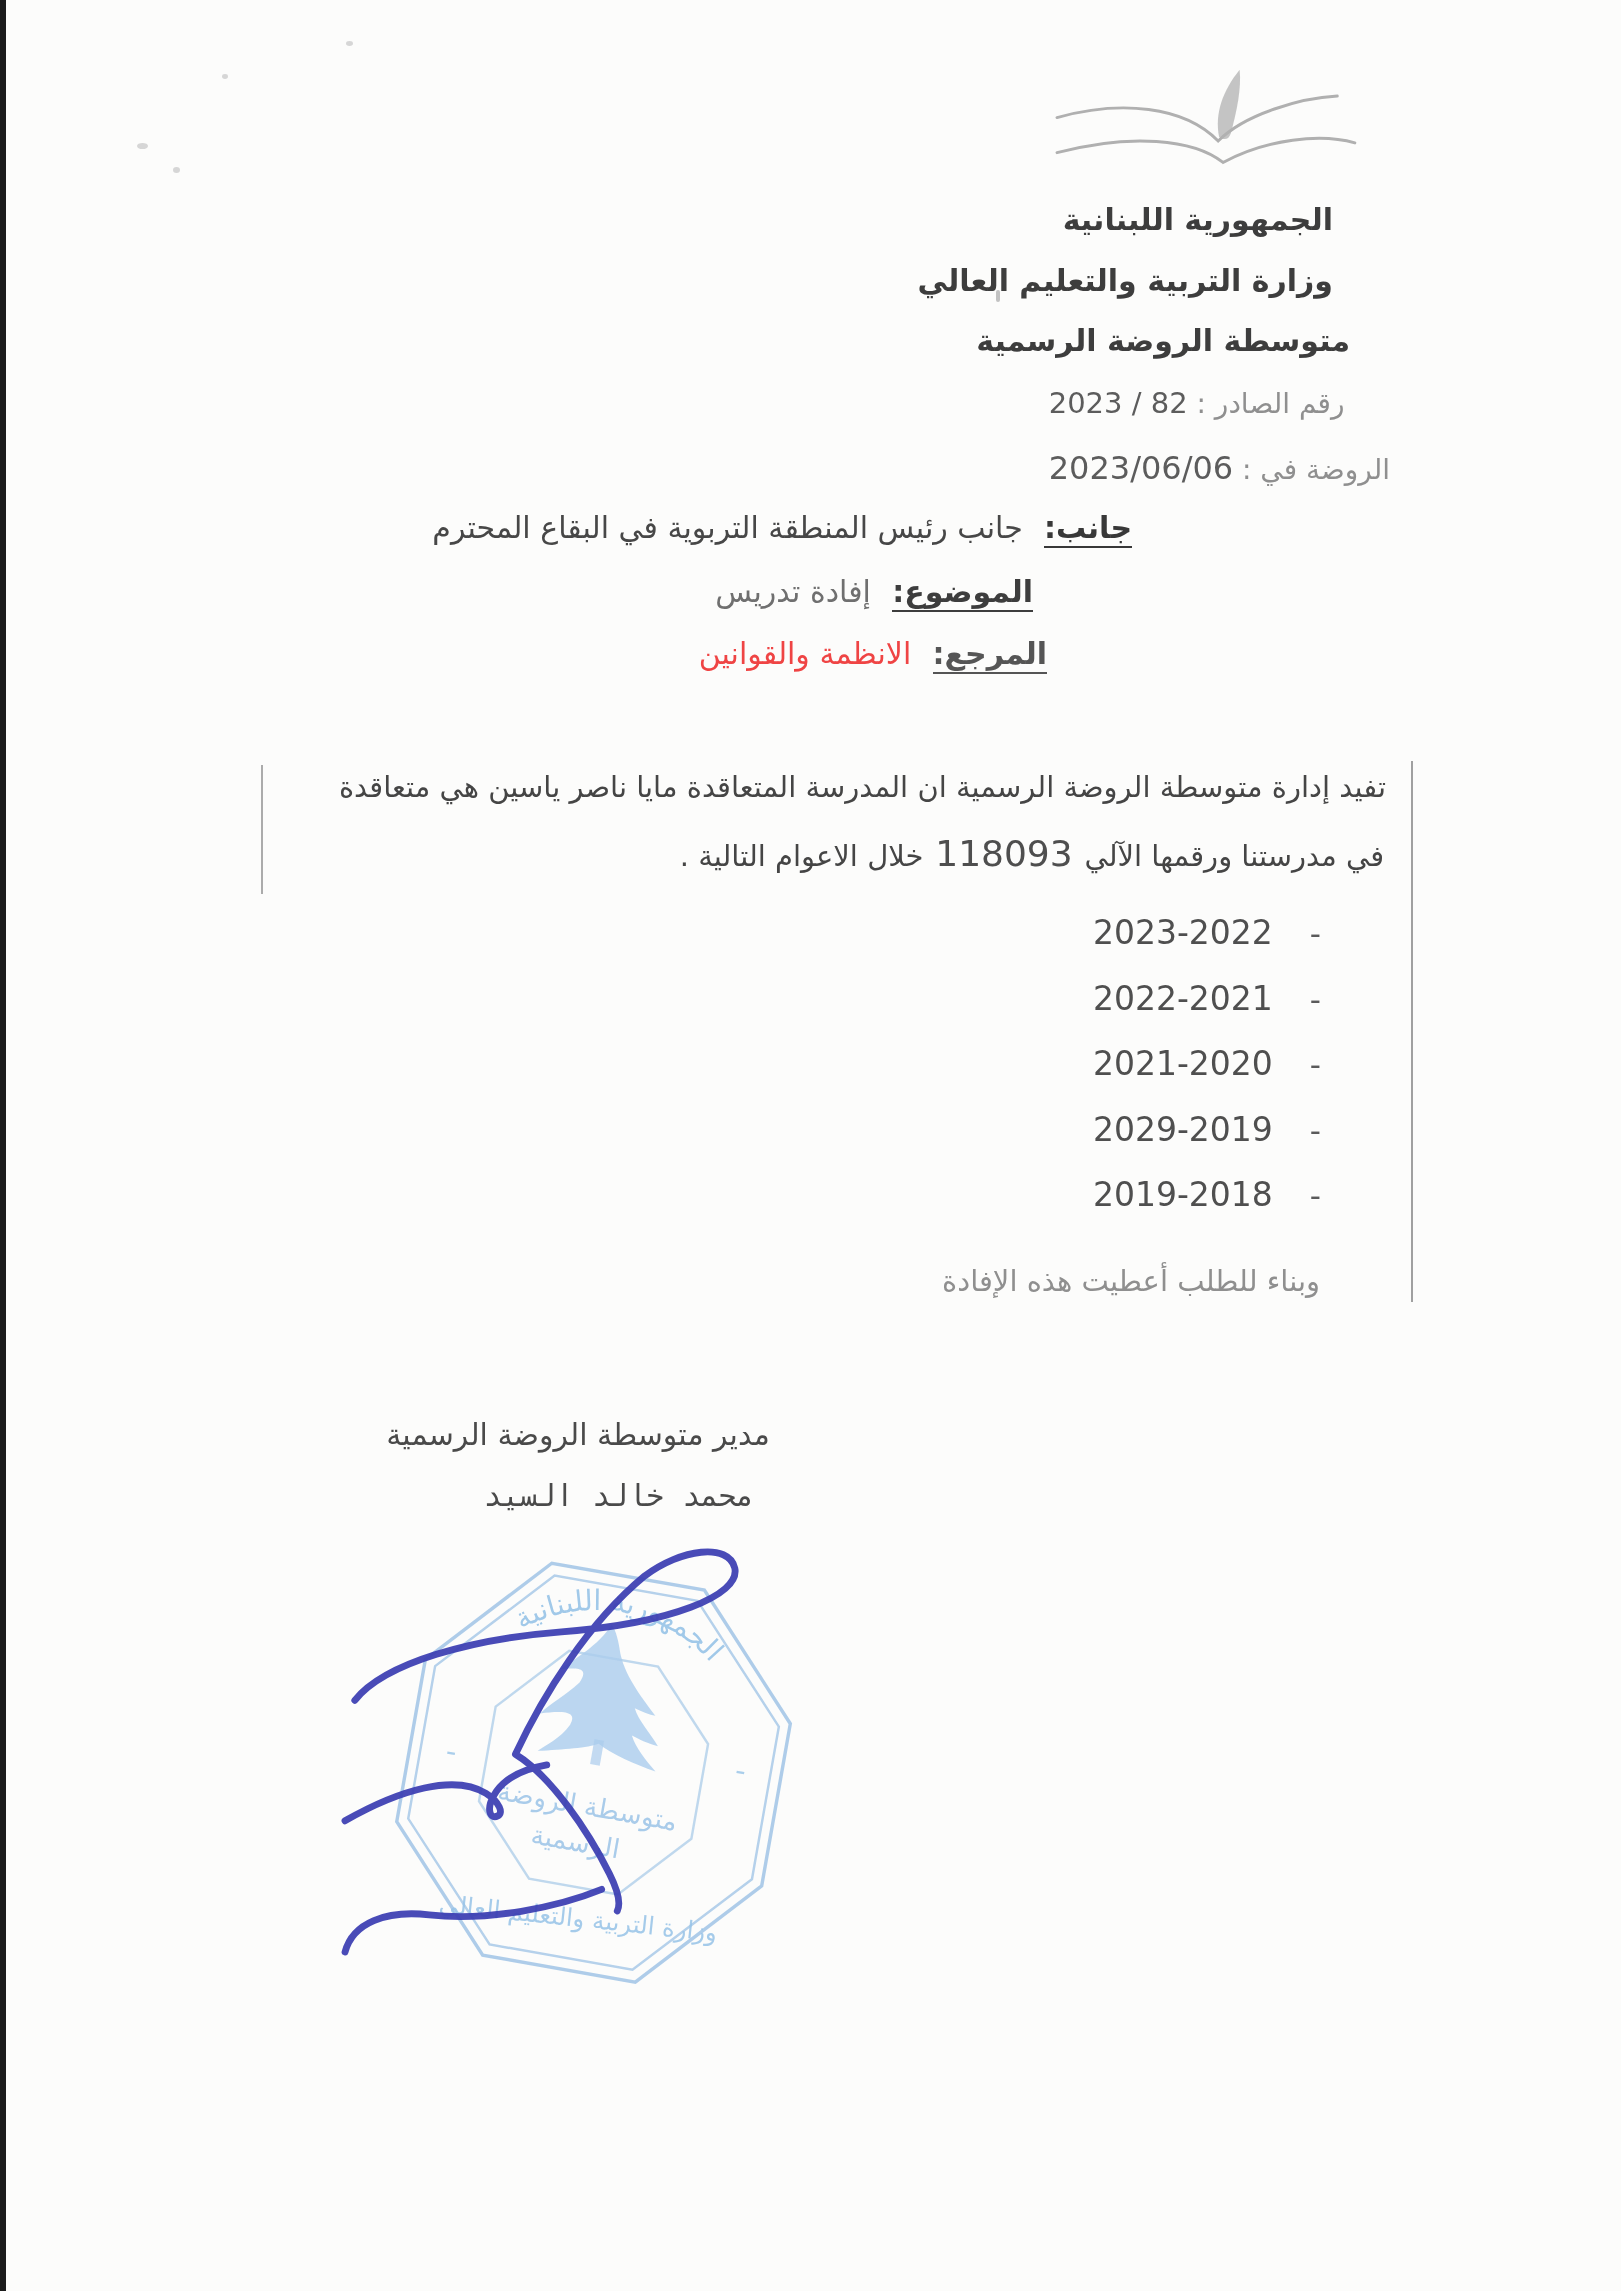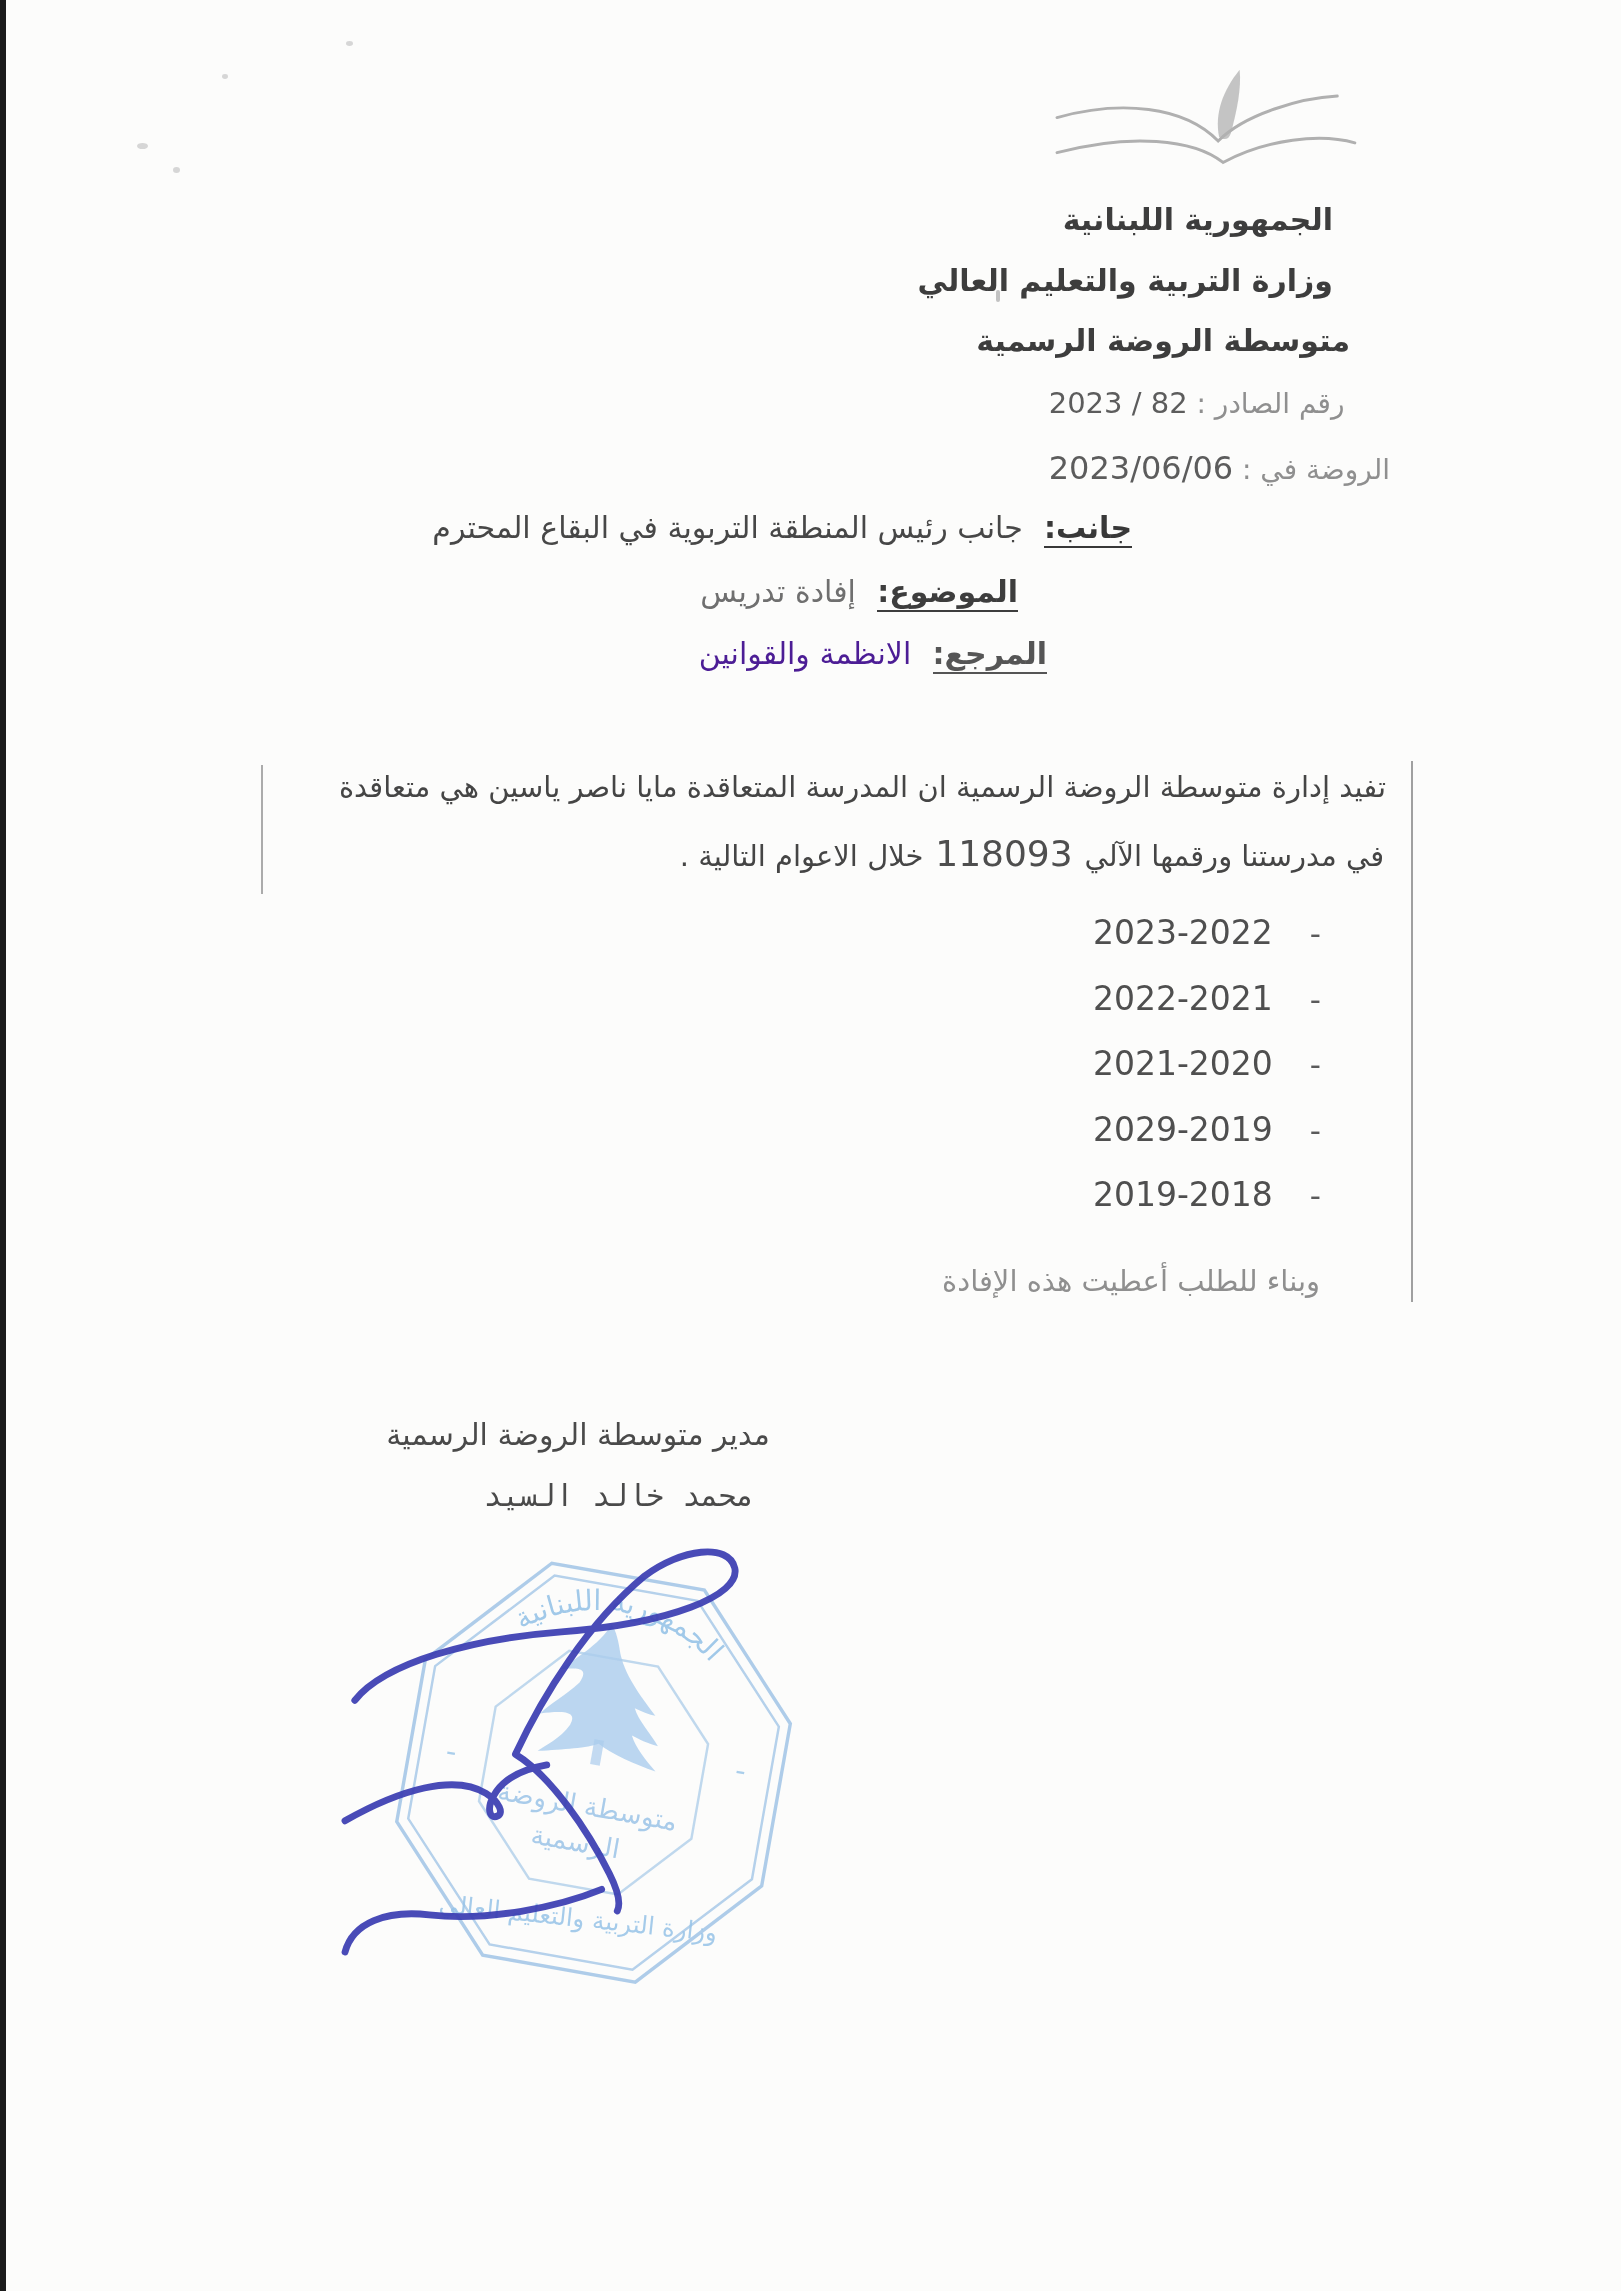--- a/index.html
+++ b/index.html
@@ -26,26 +26,26 @@
   #issue-line{top:386px;left:1035px;}
   #date-line{top:449px;left:1035px;}
   .meta-value{color:#5c5c5c;margin-left:13.7px;text-align:center;}
   #issue-value{font-size:29px;}
   #date-value{font-size:32px;}
 
   
   .lbl{font-weight:bold;border-bottom:2.9px solid currentColor;padding-bottom:1px;}
   #addressee-line{top:510px;right:489px;font-size:30px;color:#474747;}
   #addressee-line .lbl{color:#383838;}
-  #subject-line{top:574px;right:603px;font-size:30px;}
+  #subject-line{top:574px;right:588px;font-size:30px;}
   #subject-line .lbl{color:#3d3d3d;}
   #subject-line .val{color:#6f6f6f;}
   #reference-line{top:636px;right:574px;font-size:30px;}
   #reference-line .lbl{color:#555;margin-top:14px;}
-  #reference-line .val{color:#4c1d95;}
+  #reference-line .val{color:#ef4444;}
   .val{margin-right:11.8px;}
 
   
   #body-line1{top:770px;right:235px;font-size:29px;color:#454545;}
   #body-line2{top:833px;right:237px;font-size:29px;color:#454545;}
   #computer-number{font-size:36px;color:#4e4e4e;margin:0 11.8px;}
 
   
   .rev-bar{position:absolute;width:2px;background:#a0a0a0;}
   #rev-bar-right{left:1411px;top:761px;height:541px;}

